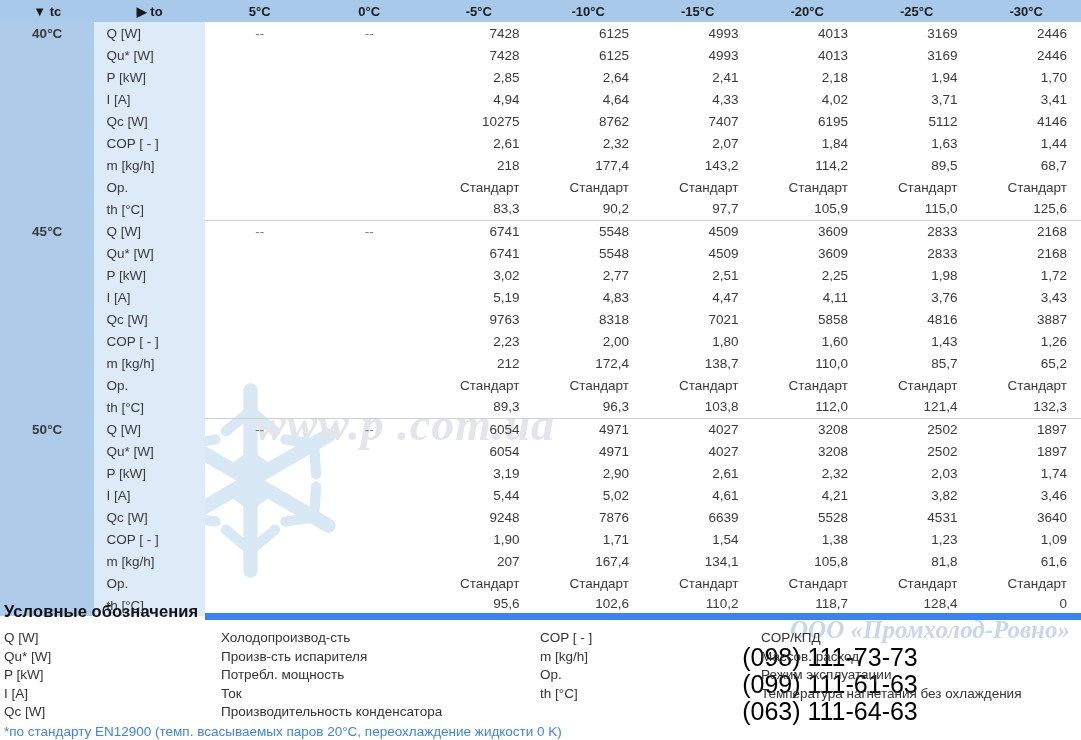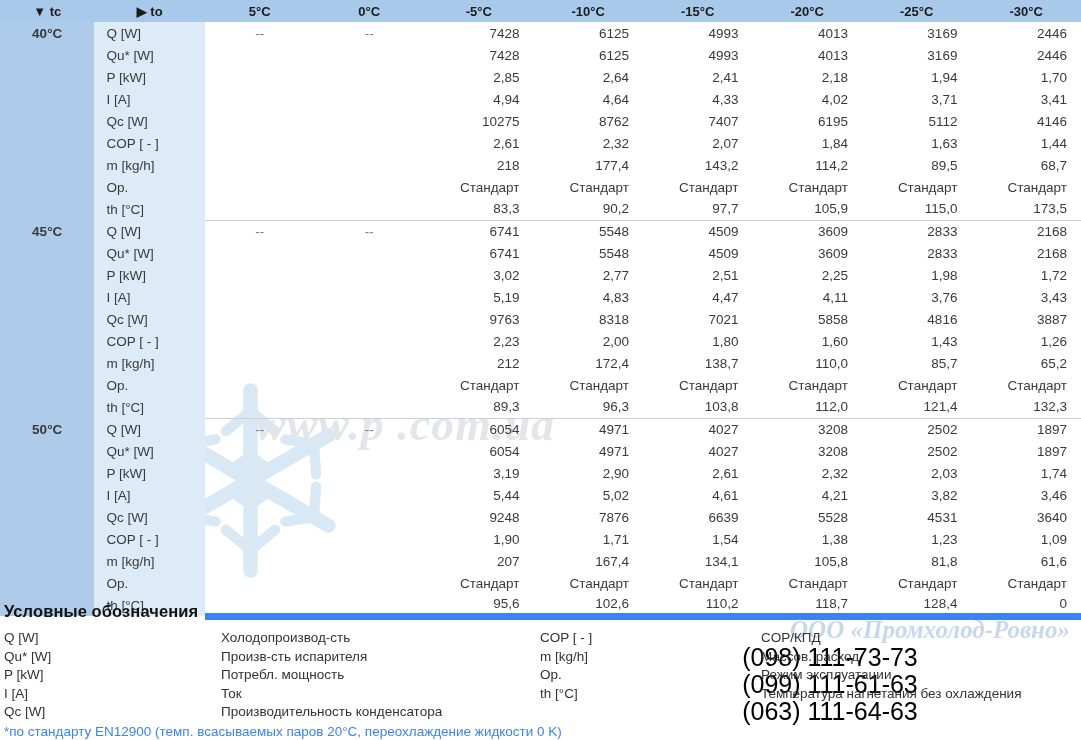--- a/index.html
+++ b/index.html
@@ -237,21 +237,21 @@
         <tr class="r">
           <td class="tc"></td>
           <td class="lbl">th [°C]</td>
           <td class="val"></td>
           <td class="val"></td>
           <td class="val">83,3</td>
           <td class="val">90,2</td>
           <td class="val">97,7</td>
           <td class="val">105,9</td>
           <td class="val">115,0</td>
-          <td class="val">173,5</td>
+          <td class="val">125,6</td>
         </tr>
         <tr class="r sep-top">
           <td class="tc">45°C</td>
           <td class="lbl">Q [W]</td>
           <td class="val dash">--</td>
           <td class="val dash">--</td>
           <td class="val">6741</td>
           <td class="val">5548</td>
           <td class="val">4509</td>
           <td class="val">3609</td>

